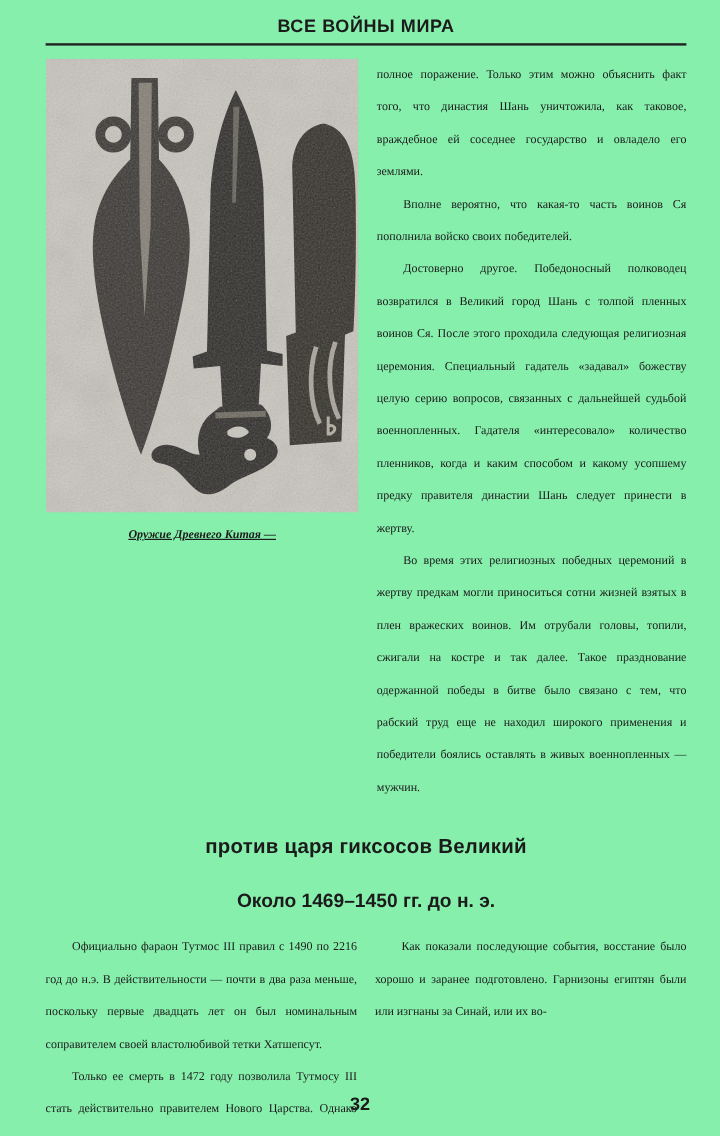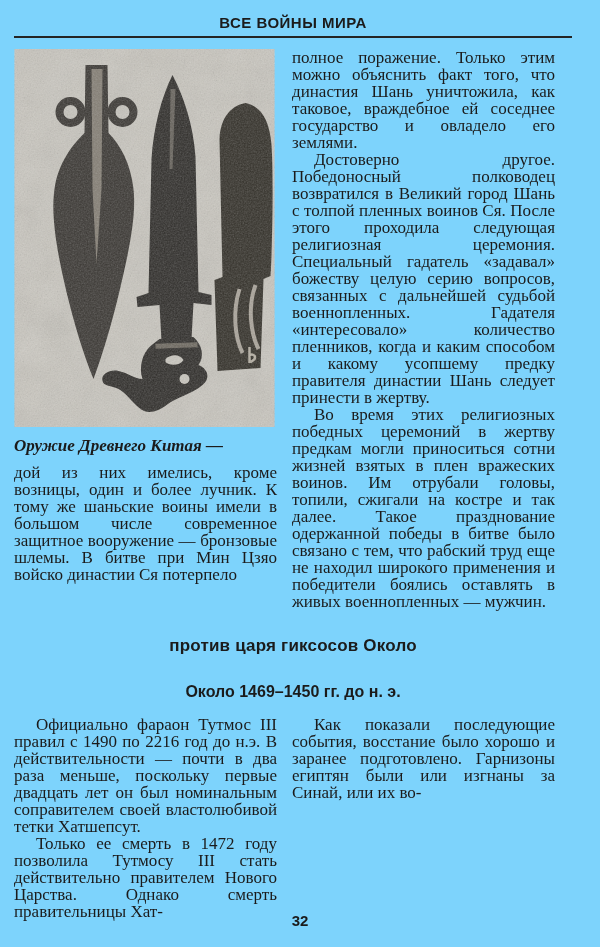--- a/index.html
+++ b/index.html
@@ -4,58 +4,59 @@
 <style>
   html,body { margin:0; padding:0; }
   body {
     width:600px; height:947px;
     background:#e8e8e6;
     font-family:"Liberation Serif", serif;
   }
   .page {
     position:relative;
     width:600px; height:947px;
-    background:#7dd3fc;
+    background:#86efac;
     color:#1b1b1b;
     box-sizing:border-box;
-    padding:14px 28px 0 14px;
+    padding:14px 28px 0 38px;
     overflow:hidden;
   }
   .running-head {
     text-align:center;
     font-family:"Liberation Sans", sans-serif;
     font-weight:bold;
     font-size:15px;
     letter-spacing:0.5px;
   }
   .rule {
     border-top:2px solid #242424;
     margin-top:5px;
     margin-bottom:11px;
   }
   .cols { display:flex; gap:15px; }
   .col { width:263px; }
   .paras p {
     margin:0;
     text-align:justify;
-    font-size:17px;
-    line-height:17px;
+    font-size:10px;
+    line-height:27px;
   }
   .paras p.indent { text-indent:22px; }
   .photo {
     width:261px; height:378px;
     line-height:0;
   }
   .caption {
-    text-align:left;
+    text-align:center;
     font-weight:bold;
     font-style:italic;
-    font-size:17px;
+    font-size:10px;
     line-height:18px;
     margin:10px 0 9px 0;
+    text-decoration:underline;
   }
   .section-head {
     text-align:center;
     margin-top:25px;
     font-family:"Liberation Sans", sans-serif;
     font-weight:bold;
   }
   .h-line { font-size:17px; line-height:22px; letter-spacing:0.2px; }
   .subtitle {
     font-size:16px;
@@ -133,36 +134,34 @@
           </g>
 
           <rect width="260" height="378" filter="url(#grain)" opacity="0.30"></rect>
         </svg>
       </div>
 
       <div class="caption">
         <div>Оружие Древнего Китая —</div>
       </div>
 
-      <div class="paras">
-          <p>дой из них имелись, кроме возницы, один и более лучник. К тому же шаньские воины имели в большом числе современное защитное вооружение — бронзовые шлемы. В битве при Мин Цзяо войско династии Ся потерпело</p>
-        </div>
     </div>
 
     <div class="col">
       <div class="paras">
           <p>полное поражение. Только этим можно объяснить факт того, что династия Шань уничтожила, как таковое, враждебное ей соседнее государство и овладело его землями.</p>
+          <p class="indent">Вполне вероятно, что какая-то часть воинов Ся пополнила войско своих победителей.</p>
           <p class="indent">Достоверно другое. Победоносный полководец возвратился в Великий город Шань с толпой пленных воинов Ся. После этого проходила следующая религиозная церемония. Специальный гадатель «задавал» божеству целую серию вопросов, связанных с дальнейшей судьбой военнопленных. Гадателя «интересовало» количество пленников, когда и каким способом и какому усопшему предку правителя династии Шань следует принести в жертву.</p>
           <p class="indent">Во время этих религиозных победных церемоний в жертву предкам могли приноситься сотни жизней взятых в плен вражеских воинов. Им отрубали головы, топили, сжигали на костре и так далее. Такое празднование одержанной победы в битве было связано с тем, что рабский труд еще не находил широкого применения и победители боялись оставлять в живых военнопленных — мужчин.</p>
         </div>
     </div>
   </div>
 
   <div class="section-head">
-    <div class="h-line">против царя гиксосов Около</div>
+    <div class="h-line">против царя гиксосов Великий</div>
     <div class="subtitle">Около 1469–1450 гг. до н. э.</div>
   </div>
 
   <div class="cols bottom">
     <div class="col">
       <div class="paras">
           <p class="indent">Официально фараон Тутмос III правил с 1490 по 2216 год до н.э. В действительности — почти в два раза меньше, поскольку первые двадцать лет он был номинальным соправителем своей властолюбивой тетки Хатшепсут.</p>
           <p class="indent">Только ее смерть в 1472 году позволила Тутмосу III стать действительно правителем Нового Царства. Однако смерть правительницы Хат-</p>
         </div>
     </div>

